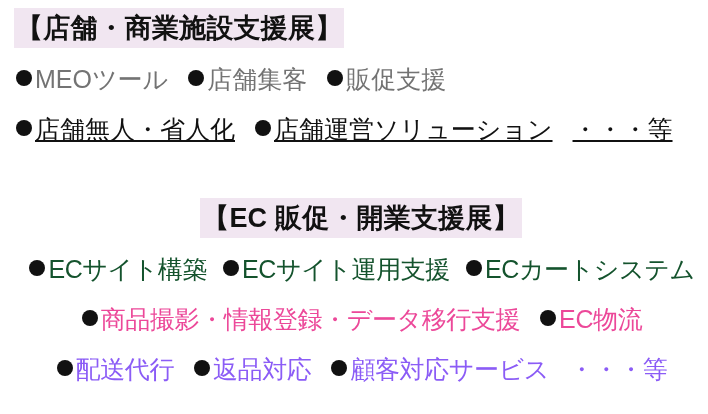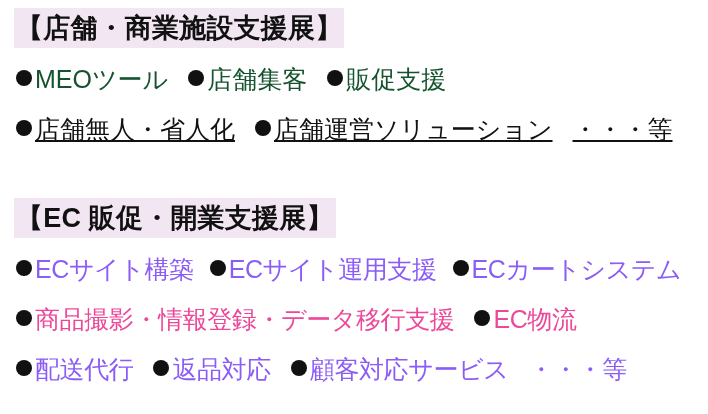--- a/index.html
+++ b/index.html
@@ -26,21 +26,21 @@
     border-radius: 10px;
   }
 
   
   .section {
     position: absolute;
     left: 0;
     width: 708px;
   }
   .section-stores { top: 8px; }
-  .section-ec     { top: 198px; }
+  .section-ec     { top: 198px; text-align: center; }
 
   
   .heading-row {
     padding-left: 14px;
     line-height: 1;
   }
   .heading {
     display: inline-block;
     font-size: 27px;
     font-weight: bold;
@@ -96,40 +96,40 @@
 <div class="poster">
 
   <div class="section section-stores">
 
     <div class="heading-row">
       <span class="heading" style="background: rgb(241, 230, 241); color: rgb(17, 17, 17);">【店舗・商業施設支援展】</span>
     </div>
 
     <div class="lines">
 
-      <div class="line" style="color: #14532d;">
+      <div class="line" style="color: #737373;">
         <span class="bullet-item"><span class="bullet-dot" style="background: rgb(17, 17, 17);"></span><span>MEOツール</span></span><span class="gap-wide"></span><span class="bullet-item"><span class="bullet-dot" style="background: rgb(17, 17, 17);"></span><span>店舗集客</span></span><span class="gap-wide"></span><span class="bullet-item"><span class="bullet-dot" style="background: rgb(17, 17, 17);"></span><span>販促支援</span></span>
       </div>
 
       <div class="line" style="color: rgb(17, 17, 17); text-decoration: underline;">
         <span class="bullet-item"><span class="bullet-dot" style="background: rgb(17, 17, 17);"></span><span>店舗無人・省人化</span></span><span class="gap-wide"></span><span class="bullet-item"><span class="bullet-dot" style="background: rgb(17, 17, 17);"></span><span>店舗運営ソリューション</span></span><span class="gap-wide"></span><span class="etc">・・・等</span>
       </div>
 
     </div>
   </div>
 
   <div class="section section-ec">
 
     <div class="heading-row">
       <span class="heading" style="background: rgb(241, 230, 241); color: rgb(17, 17, 17);">【EC 販促・開業支援展】</span>
     </div>
 
     <div class="lines">
 
-      <div class="line line-tight" style="color: #8b5cf6;">
+      <div class="line line-tight" style="color: #14532d;">
         <span class="bullet-item"><span class="bullet-dot" style="background: rgb(17, 17, 17);"></span><span>ECサイト構築</span></span><span class="gap"></span><span class="bullet-item"><span class="bullet-dot" style="background: rgb(17, 17, 17);"></span><span>ECサイト運用支援</span></span><span class="gap"></span><span class="bullet-item"><span class="bullet-dot" style="background: rgb(17, 17, 17);"></span><span>ECカートシステム</span></span>
       </div>
 
       <div class="line line-tight" style="color: #ec4899;">
         <span class="bullet-item"><span class="bullet-dot" style="background: rgb(17, 17, 17);"></span><span>商品撮影・情報登録・データ移行支援</span></span><span class="gap-wide"></span><span class="bullet-item"><span class="bullet-dot" style="background: rgb(17, 17, 17);"></span><span>EC物流</span></span>
       </div>
 
       <div class="line line-tight" style="color: #8b5cf6;">
         <span class="bullet-item"><span class="bullet-dot" style="background: rgb(17, 17, 17);"></span><span>配送代行</span></span><span class="gap-wide"></span><span class="bullet-item"><span class="bullet-dot" style="background: rgb(17, 17, 17);"></span><span>返品対応</span></span><span class="gap-wide"></span><span class="bullet-item"><span class="bullet-dot" style="background: rgb(17, 17, 17);"></span><span>顧客対応サービス</span></span><span class="gap-wide"></span><span class="etc">・・・等</span>
       </div>

